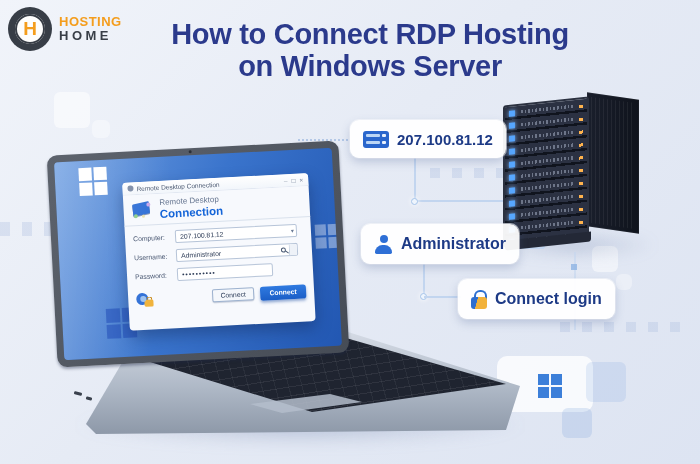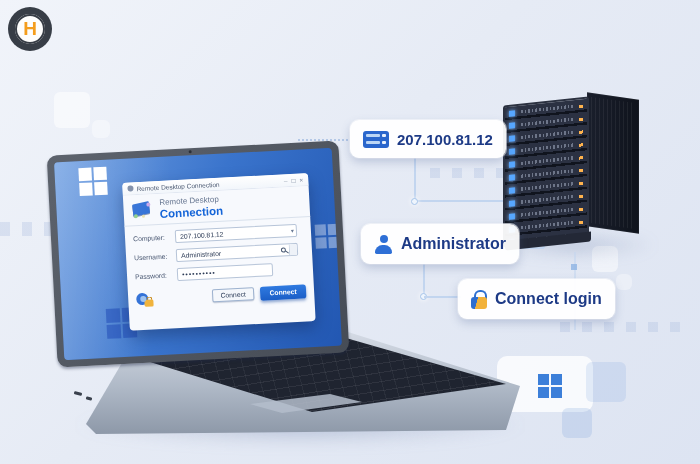--- a/index.html
+++ b/index.html
@@ -170,22 +170,30 @@
       <span></span>
       <span></span>
   </div>
   <div class="deco-sq" style="left:586px;top:362px;width:40px;height:40px;background:rgba(120,160,220,.18);"></div>
   <div class="deco-sq" style="left:562px;top:408px;width:30px;height:30px;background:rgba(120,160,220,.22);"></div>
 
   <div id="logo" class="abs">
     <div class="logo-ring">
       <div class="logo-inner">H</div>
     </div>
-  </div>
-
+    <div class="logo-words">
+      <span class="logo-w1">HOSTING</span>
+      <span class="logo-w2">HOME</span>
+    </div>
+  </div>
+
+  <div id="headline" class="abs">
+    <div>How to Connect RDP Hosting</div>
+    <div>on Windows Server</div>
+  </div>
 
   <div class="floor-shadow" style="left:70px;top:404px;width:460px;height:42px;background:radial-gradient(ellipse,rgba(95,115,160,.35),transparent 70%);"></div>
   <div class="floor-shadow" style="left:492px;top:232px;width:166px;height:26px;background:radial-gradient(ellipse,rgba(95,115,160,.3),transparent 70%);"></div>
 
   <div class="cline dotted" style="left:298px;top:139px;width:50px;height:0;"></div>
   <div class="cline" style="left:414px;top:158px;width:2px;height:44px;"></div>
   <div class="cline" style="left:415px;top:200px;width:90px;height:2px;"></div>
   <div class="cnode" style="left:411px;top:198px;"></div>
   <div class="cline" style="left:508px;top:247px;width:36px;height:2px;"></div>
   <div class="cline" style="left:543px;top:222px;width:2px;height:26px;"></div>

